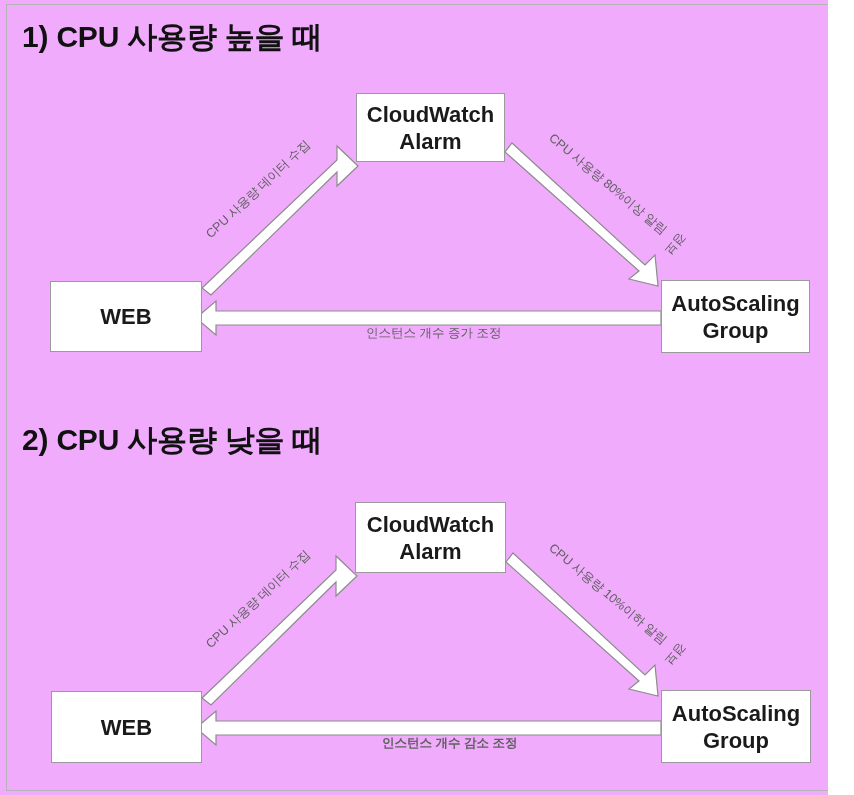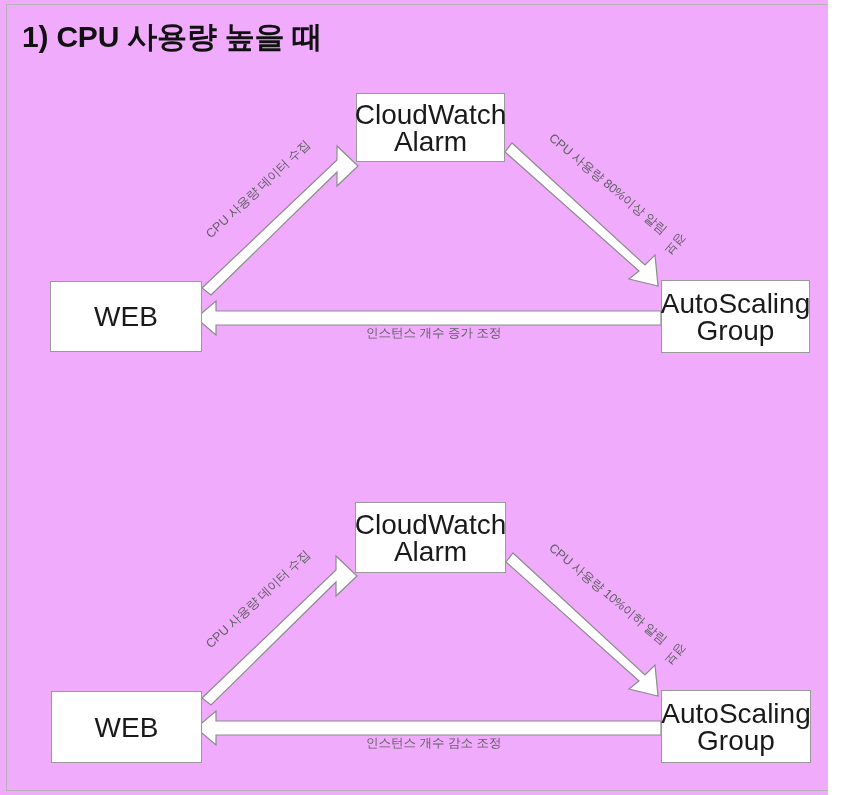--- a/index.html
+++ b/index.html
@@ -41,25 +41,26 @@
   .node-box {
     position: absolute;
     border: 1px solid #9a9a9a;
     background: #ffffff;
     box-sizing: border-box;
     display: flex;
     align-items: center;
     justify-content: center;
     text-align: center;
     font-family: "Liberation Sans", sans-serif;
-    font-size: 28px;
+    font-size: 22px;
     line-height: 27px;
     color: #1a1a1a;
     white-space: pre-line;
     z-index: 4;
+    font-weight: bold;
   }
   .svg-layer {
     position: absolute;
     left: 0;
     top: 0;
     width: 854px;
     height: 795px;
     z-index: 2;
     overflow: visible;
   }
@@ -127,20 +128,21 @@
 Group</div>
 
   <div class="edge-label diag-up" style="left:190px; top:182px;">CPU 사용량 데이터 수집</div>
 
   <div class="edge-label diag-down" style="left:530px; top:185px;">
     <span>CPU 사용량 80%이상 알림</span><span class="seg2">경보</span>
   </div>
 
   <div class="edge-label flat" style="left:352px; top:326px;">인스턴스 개수 증가 조정</div>
 
+  <div class="section-title" style="left:22px; top:423px;">2) CPU 사용량 낮을 때</div>
 
   <svg class="svg-layer" viewBox="0 0 854 795">
 
     <g>
       <polygon class="arrow-shape" points="202,698 336,570 336,556 357,576 336,596 336,582 211,705"></polygon>
     </g>
 
     <g>
       <polygon class="arrow-shape" points="513,553 645,675 655,665 658,696 629,689 639,681 506,562"></polygon>
     </g>
@@ -157,15 +159,15 @@
 
   <div class="node-box" style="left:661px; top:690px; width:150px; height:73px;">AutoScaling
 Group</div>
 
   <div class="edge-label diag-up" style="left:190px; top:592px;">CPU 사용량 데이터 수집</div>
 
   <div class="edge-label diag-down" style="left:530px; top:595px;">
     <span>CPU 사용량 10%이하 알림</span><span class="seg2">경보</span>
   </div>
 
-  <div class="edge-label flat" style="left:352px; top:736px;">인스턴스 개수 감소 조정</div>
+  <div class="edge-label flat" style="left:368px; top:736px;font-weight:bold;">인스턴스 개수 감소 조정</div>
 
 </div>
 
 </body></html>

